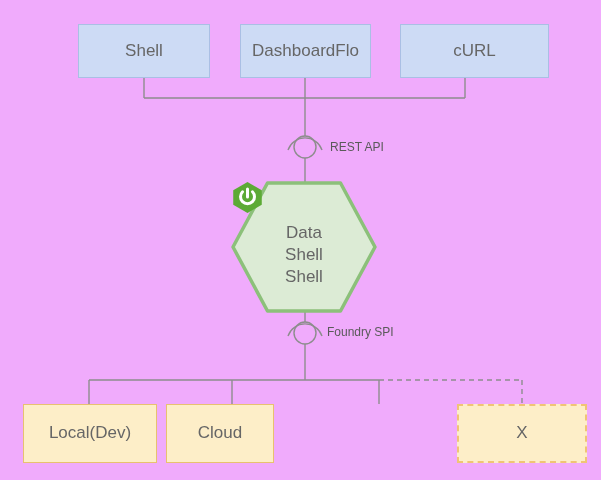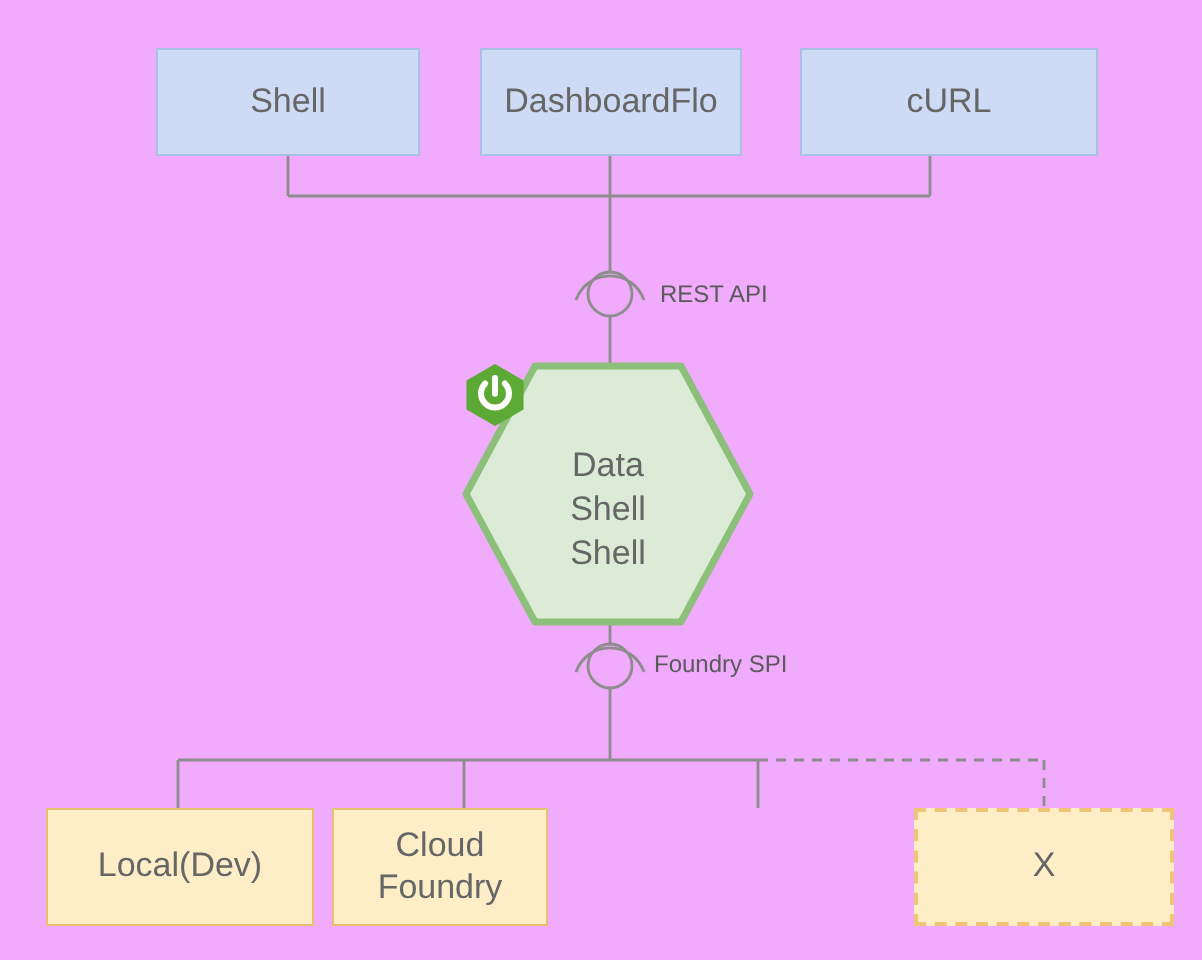--- a/index.html
+++ b/index.html
@@ -172,21 +172,20 @@
     </div>
   </div>
 
   <div class="node deployer-box" style="left:23px; top:404px; width:134px; height:59px; flex-direction:row;">
     <span>Local</span>
     <span>(Dev)</span>
   </div>
 
   <div class="node deployer-box" style="left:166px; top:404px; width:108px; height:59px; flex-direction:column;">
     <span>Cloud</span>
-    <span>Foundry</span>
   </div>
 
 
   <div class="node deployer-box dashed" style="left:457px; top:404px; width:130px; height:59px;">
     <span>X</span>
   </div>
 
 </div>
 
 </body></html>

